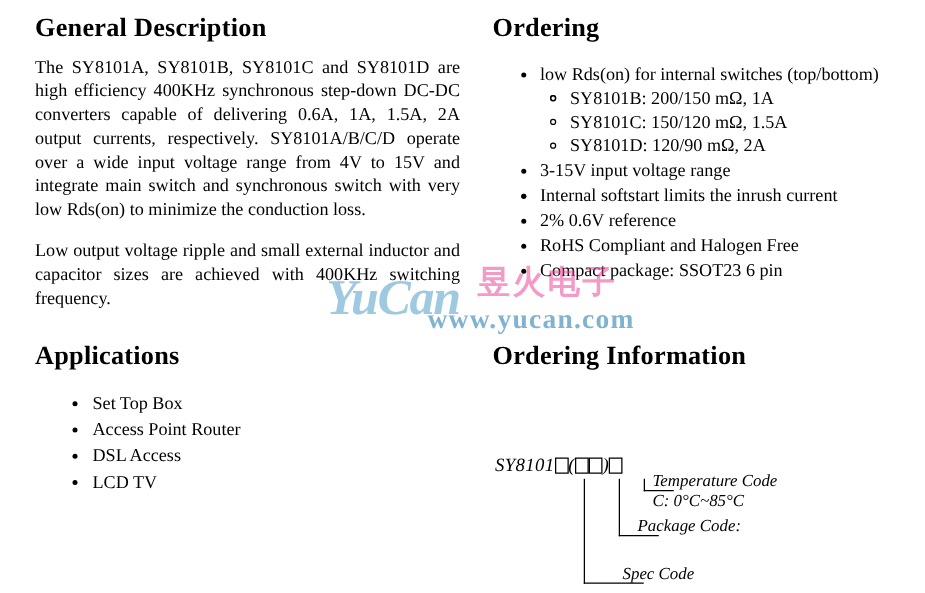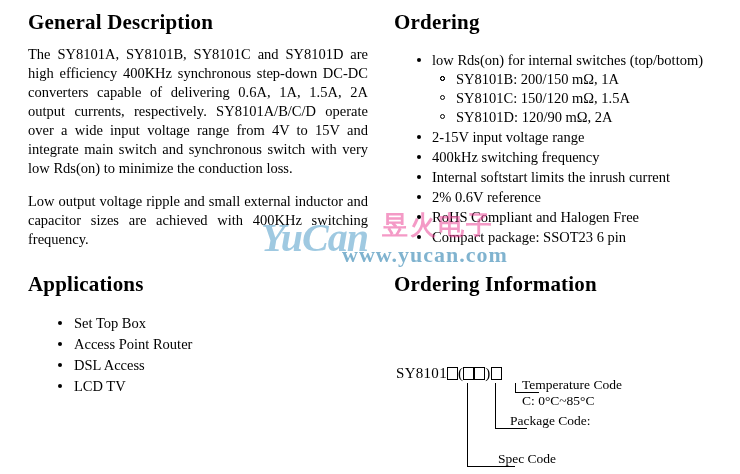--- a/index.html
+++ b/index.html
@@ -107,20 +107,21 @@
     left: 394px;
     top: 272px;
     width: 340px;
   }
   
   .order-diagram {
     position: relative;
     width: 340px;
     height: 140px;
     margin-top: 12px;
+    font-style: italic;
   }
   .part-number {
     position: absolute;
     left: 2px;
     top: 56px;
     font-size: 15px;
     white-space: nowrap;
     letter-spacing: 0.3px;
   }
   .box {
@@ -216,22 +217,22 @@
       <li>
         <span class="bullet-dot"></span>
         <span>low Rds(on) for internal switches (top/bottom)</span>
         <ul class="subbullets">
           <li><span class="bullet-circle"></span></li>
           <li><span class="bullet-circle"></span><span>SY8101B: 200/150 mΩ, 1A</span></li>
           <li><span class="bullet-circle"></span><span>SY8101C: 150/120 mΩ, 1.5A</span></li>
           <li><span class="bullet-circle"></span><span>SY8101D: 120/90 mΩ, 2A</span></li>
         </ul>
       </li>
-      <li><span class="bullet-dot"></span><span>2-15V input voltage range</span></li>
-      <li><span class="bullet-dot"></span><span>400kHz switching frequency</span></li>
+      <li><span class="bullet-dot"></span><span>3-15V input voltage range</span></li>
+      <li><span class="bullet-dot"></span></li>
       <li><span class="bullet-dot"></span><span>Internal softstart limits the inrush current</span></li>
       <li><span class="bullet-dot"></span><span>2% 0.6V reference</span></li>
       <li><span class="bullet-dot"></span><span>RoHS Compliant and Halogen Free</span></li>
       <li><span class="bullet-dot"></span><span>Compact package: SSOT23  6 pin</span></li>
     </ul>
   </div>
 
   <div class="ordering-wrap">
     <h2 class="section-title">Ordering Information</h2>
 

